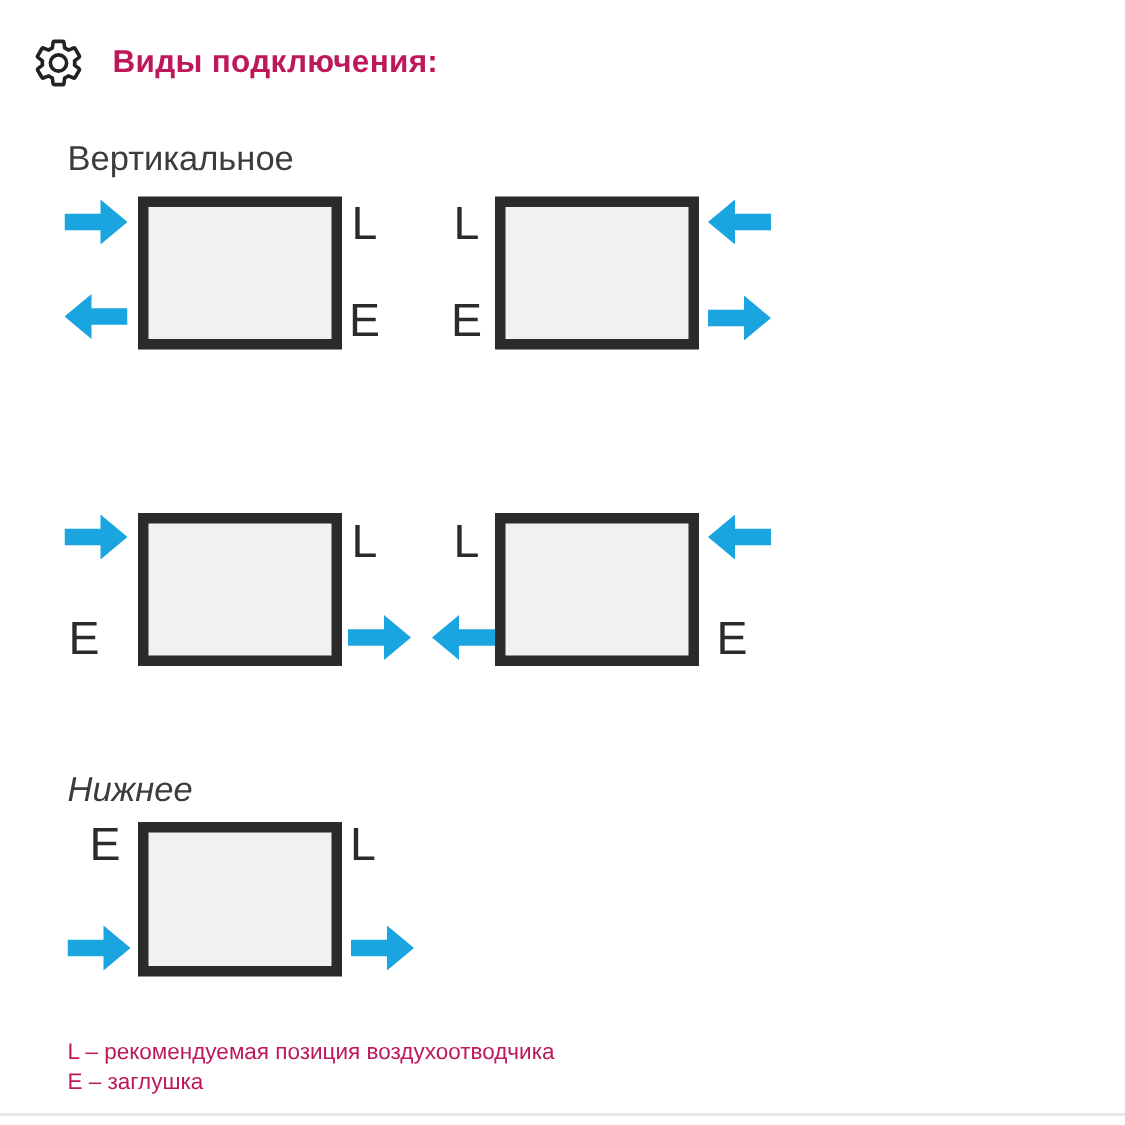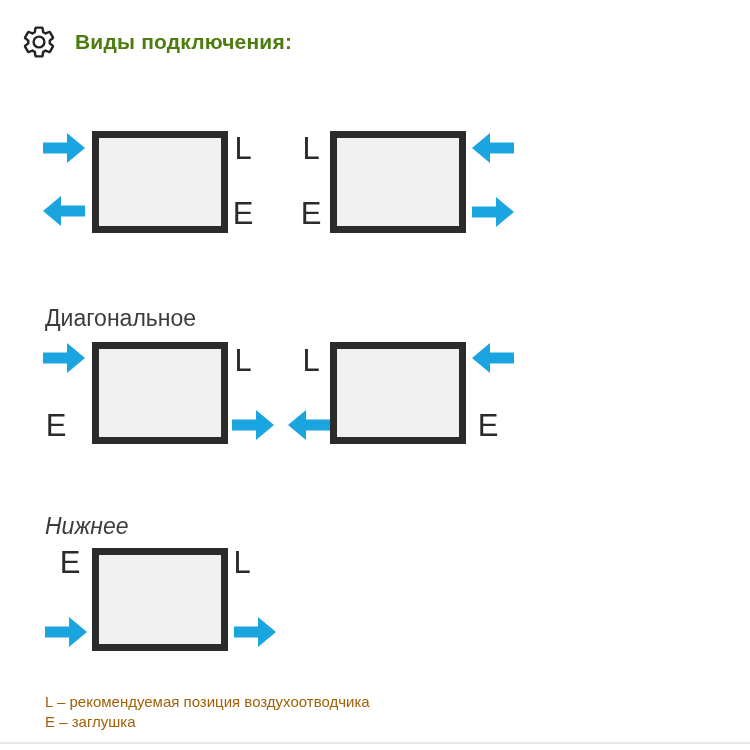--- a/index.html
+++ b/index.html
@@ -18,21 +18,21 @@
     width: 36px;
     height: 36px;
   }
   .header-title {
     position: absolute;
     left: 75px;
     top: 30px;
     margin: 0;
     font-size: 21px;
     font-weight: bold;
-    color: #4d7c0f;
+    color: #be185d;
     letter-spacing: 0.2px;
   }
   .section-label {
     position: absolute;
     left: 45px;
     font-size: 23px;
     font-weight: 400;
     color: #3c3c3c;
   }
   .radiator {
@@ -64,21 +64,21 @@
     display: block;
     width: 100%;
     height: 100%;
     fill: var(--arrow-blue, #1aa5e1);
   }
   .flip svg { transform: scaleX(-1); }
   .legend-line {
     position: absolute;
     left: 45px;
     font-size: 15px;
-    color: #a16207;
+    color: #be185d;
     line-height: 20px;
   }
   .bottom-divider {
     position: absolute;
     left: 0;
     top: 742px;
     width: 750px;
     height: 2px;
     background: #e7e7e7;
   }
@@ -86,20 +86,21 @@
 </head>
 <body>
 
 <div class="page">
 
   <svg class="gear" viewBox="0 0 24 24" aria-hidden="true">
     <path d="M19.14 12.94c.04-.3.06-.61.06-.94 0-.32-.02-.64-.07-.94l2.03-1.58c.18-.14.23-.41.12-.61l-1.92-3.32c-.12-.22-.37-.29-.59-.22l-2.39.96c-.5-.38-1.03-.7-1.62-.94L14.4 2.81c-.04-.24-.24-.41-.48-.41h-3.84c-.24 0-.43.17-.47.41L9.25 5.35c-.59.24-1.13.57-1.62.94l-2.39-.96c-.22-.08-.47 0-.59.22L2.74 8.87c-.12.21-.08.47.12.61l2.03 1.58c-.05.3-.09.63-.09.94 0 .31.02.64.07.94l-2.03 1.58c-.18.14-.23.41-.12.61l1.92 3.32c.12.22.37.29.59.22l2.39-.96c.5.38 1.03.7 1.62.94l.36 2.54c.05.24.24.41.48.41h3.84c.24 0 .44-.17.47-.41l.36-2.54c.59-.24 1.13-.56 1.62-.94l2.39.96c.22.08.47 0 .59-.22l1.92-3.32c.12-.22.07-.47-.12-.61l-2.01-1.58zM12 15.6c-1.98 0-3.6-1.62-3.6-3.6s1.62-3.6 3.6-3.6 3.6 1.62 3.6 3.6-1.62 3.6-3.6 3.6z" fill="none" stroke="#222222" stroke-width="1.6" stroke-linejoin="round"></path>
   </svg>
   <h1 class="header-title">Виды подключения:</h1>
 
+  <div class="section-label" style="top:92px;">Вертикальное</div>
 
   <div class="arrow-box" style="left:43px; top:133px;">
     <svg viewBox="0 0 42 30">
         <polygon points="0,9.5 24,9.5 24,0 42,15 24,30 24,20.5 0,20.5"></polygon>
       </svg>
   </div>
   <div class="radiator" style="left:92px; top:131px;"></div>
   <div class="arrow-box flip" style="left:43px; top:196px;">
     <svg viewBox="0 0 42 30">
         <polygon points="0,9.5 24,9.5 24,0 42,15 24,30 24,20.5 0,20.5"></polygon>
@@ -115,21 +116,20 @@
     <svg viewBox="0 0 42 30">
         <polygon points="0,9.5 24,9.5 24,0 42,15 24,30 24,20.5 0,20.5"></polygon>
       </svg>
   </div>
   <div class="arrow-box" style="left:472px; top:197px;">
     <svg viewBox="0 0 42 30">
         <polygon points="0,9.5 24,9.5 24,0 42,15 24,30 24,20.5 0,20.5"></polygon>
       </svg>
   </div>
 
-  <div class="section-label" style="top:305px;">Диагональное</div>
 
   <div class="arrow-box" style="left:43px; top:343px;">
     <svg viewBox="0 0 42 30">
         <polygon points="0,9.5 24,9.5 24,0 42,15 24,30 24,20.5 0,20.5"></polygon>
       </svg>
   </div>
   <div class="radiator" style="left:92px; top:342px;"></div>
   <div class="marker" style="left:225px; top:340px;">L</div>
   <div class="marker" style="left:38px; top:405px;">E</div>
   <div class="arrow-box" style="left:232px; top:410px;">

